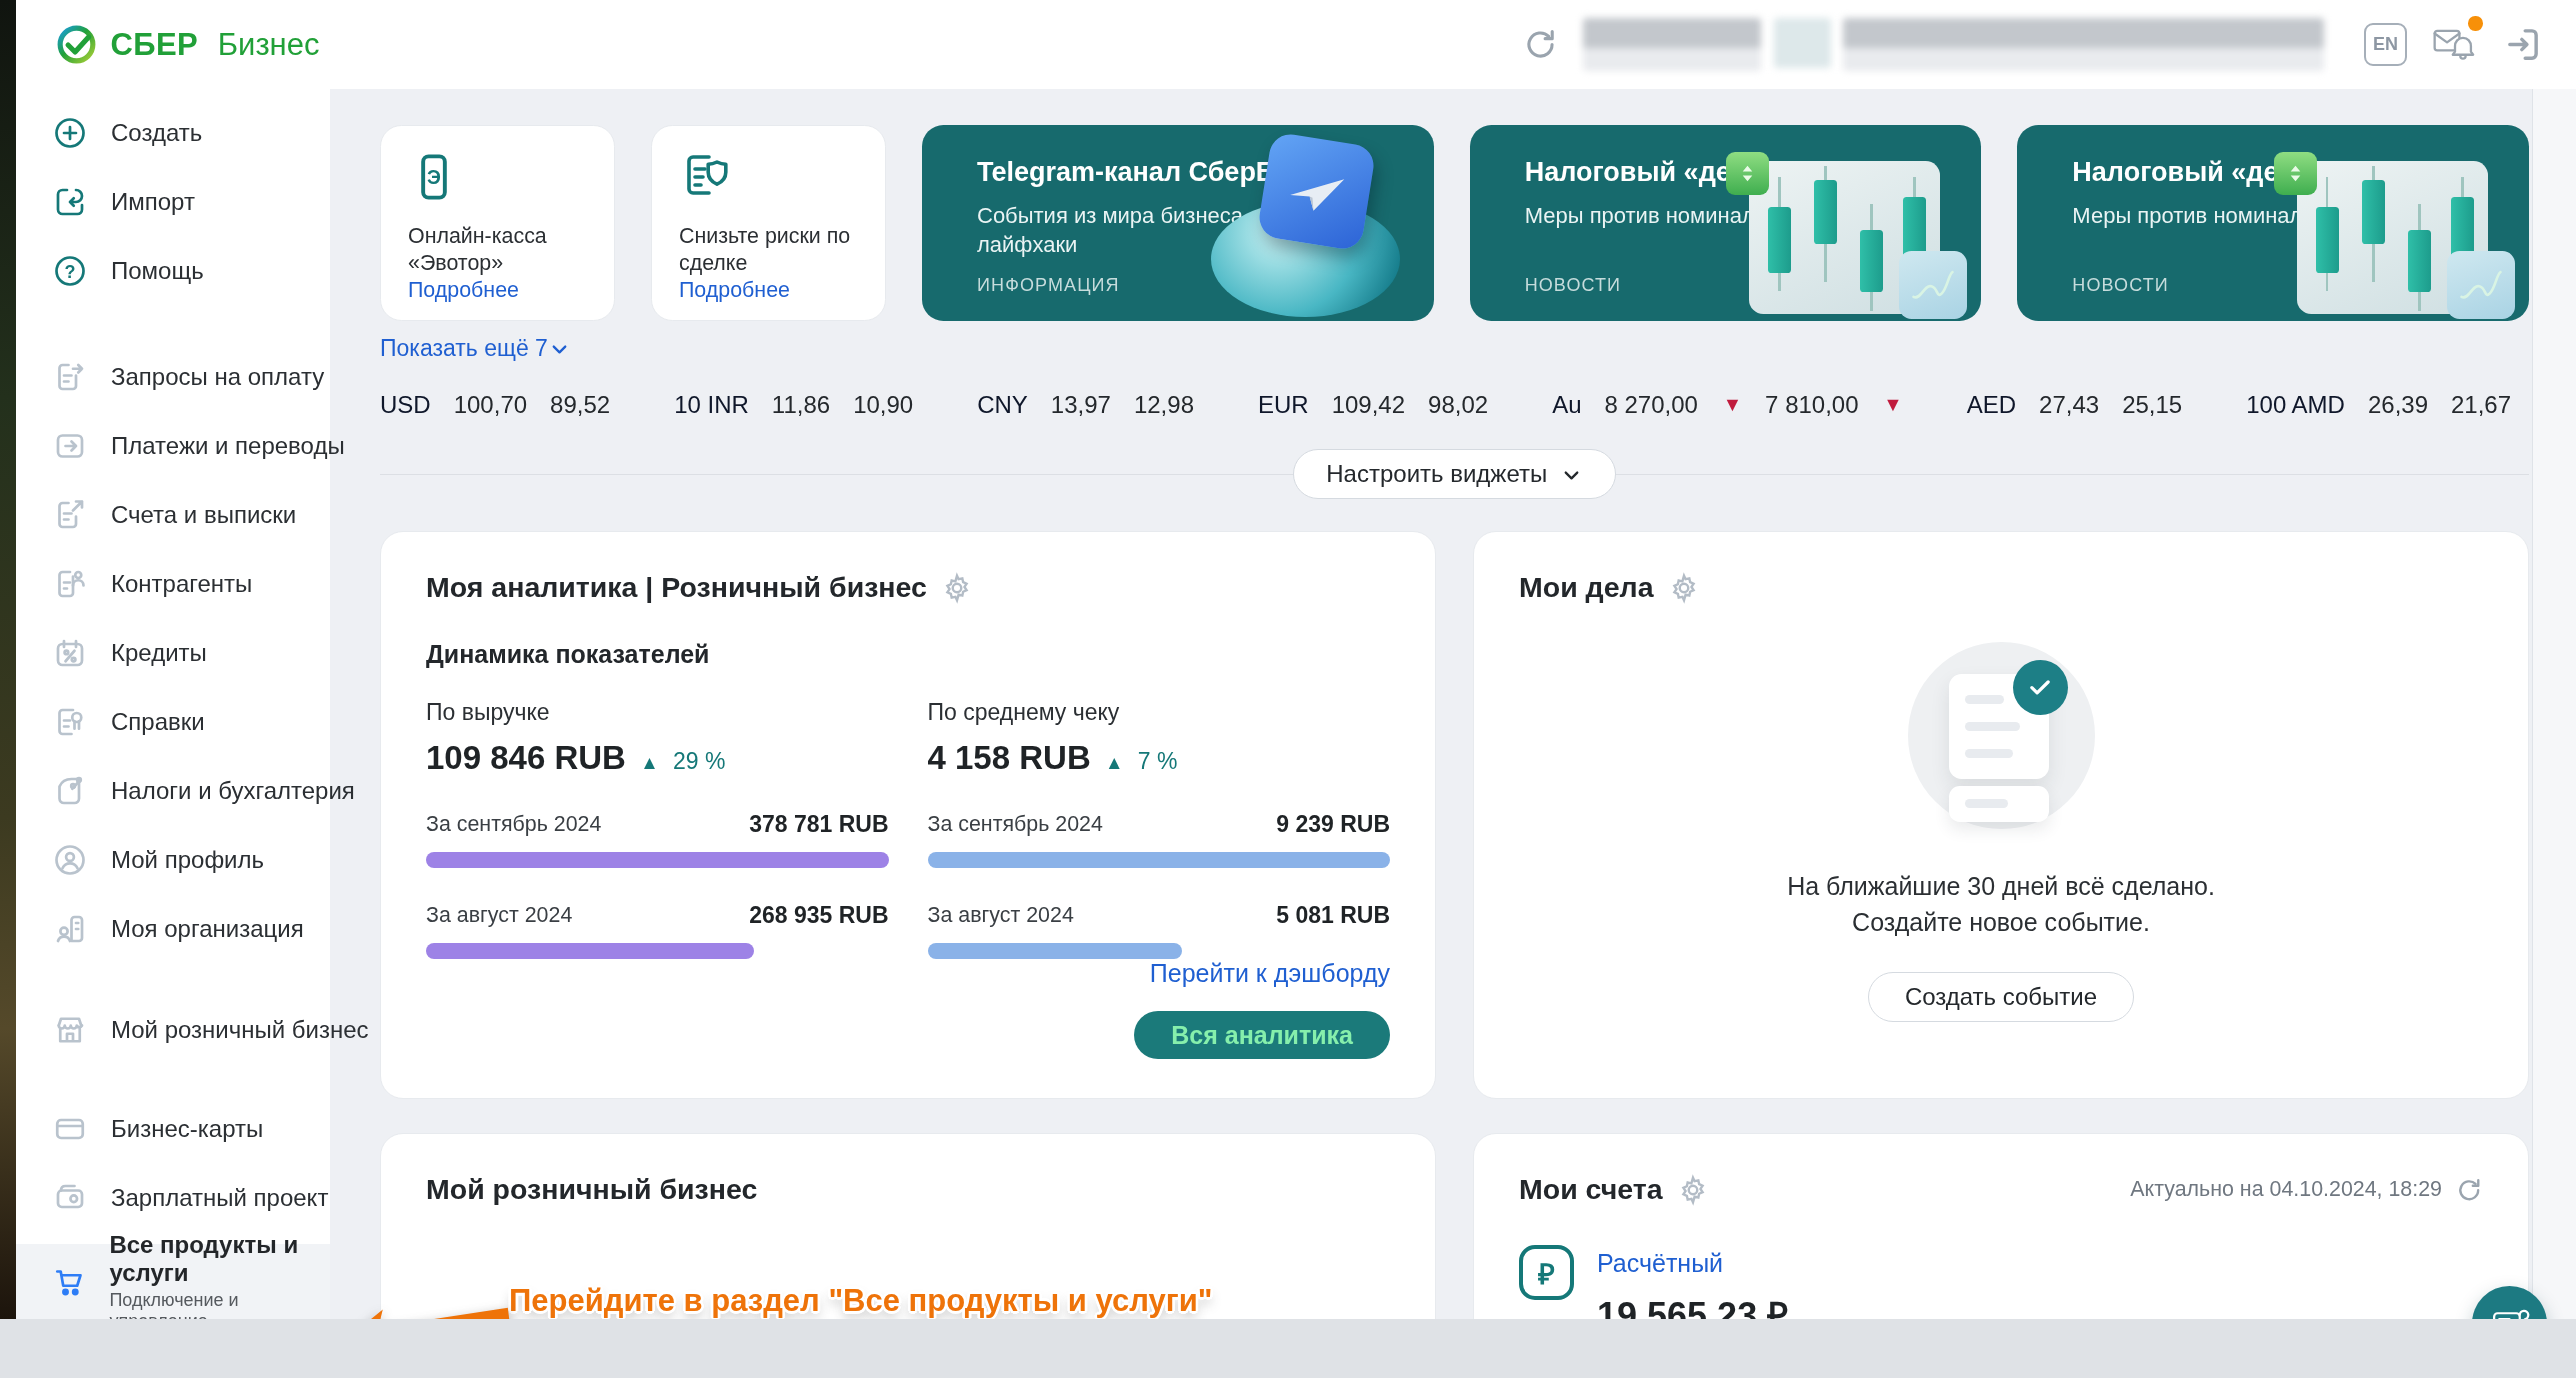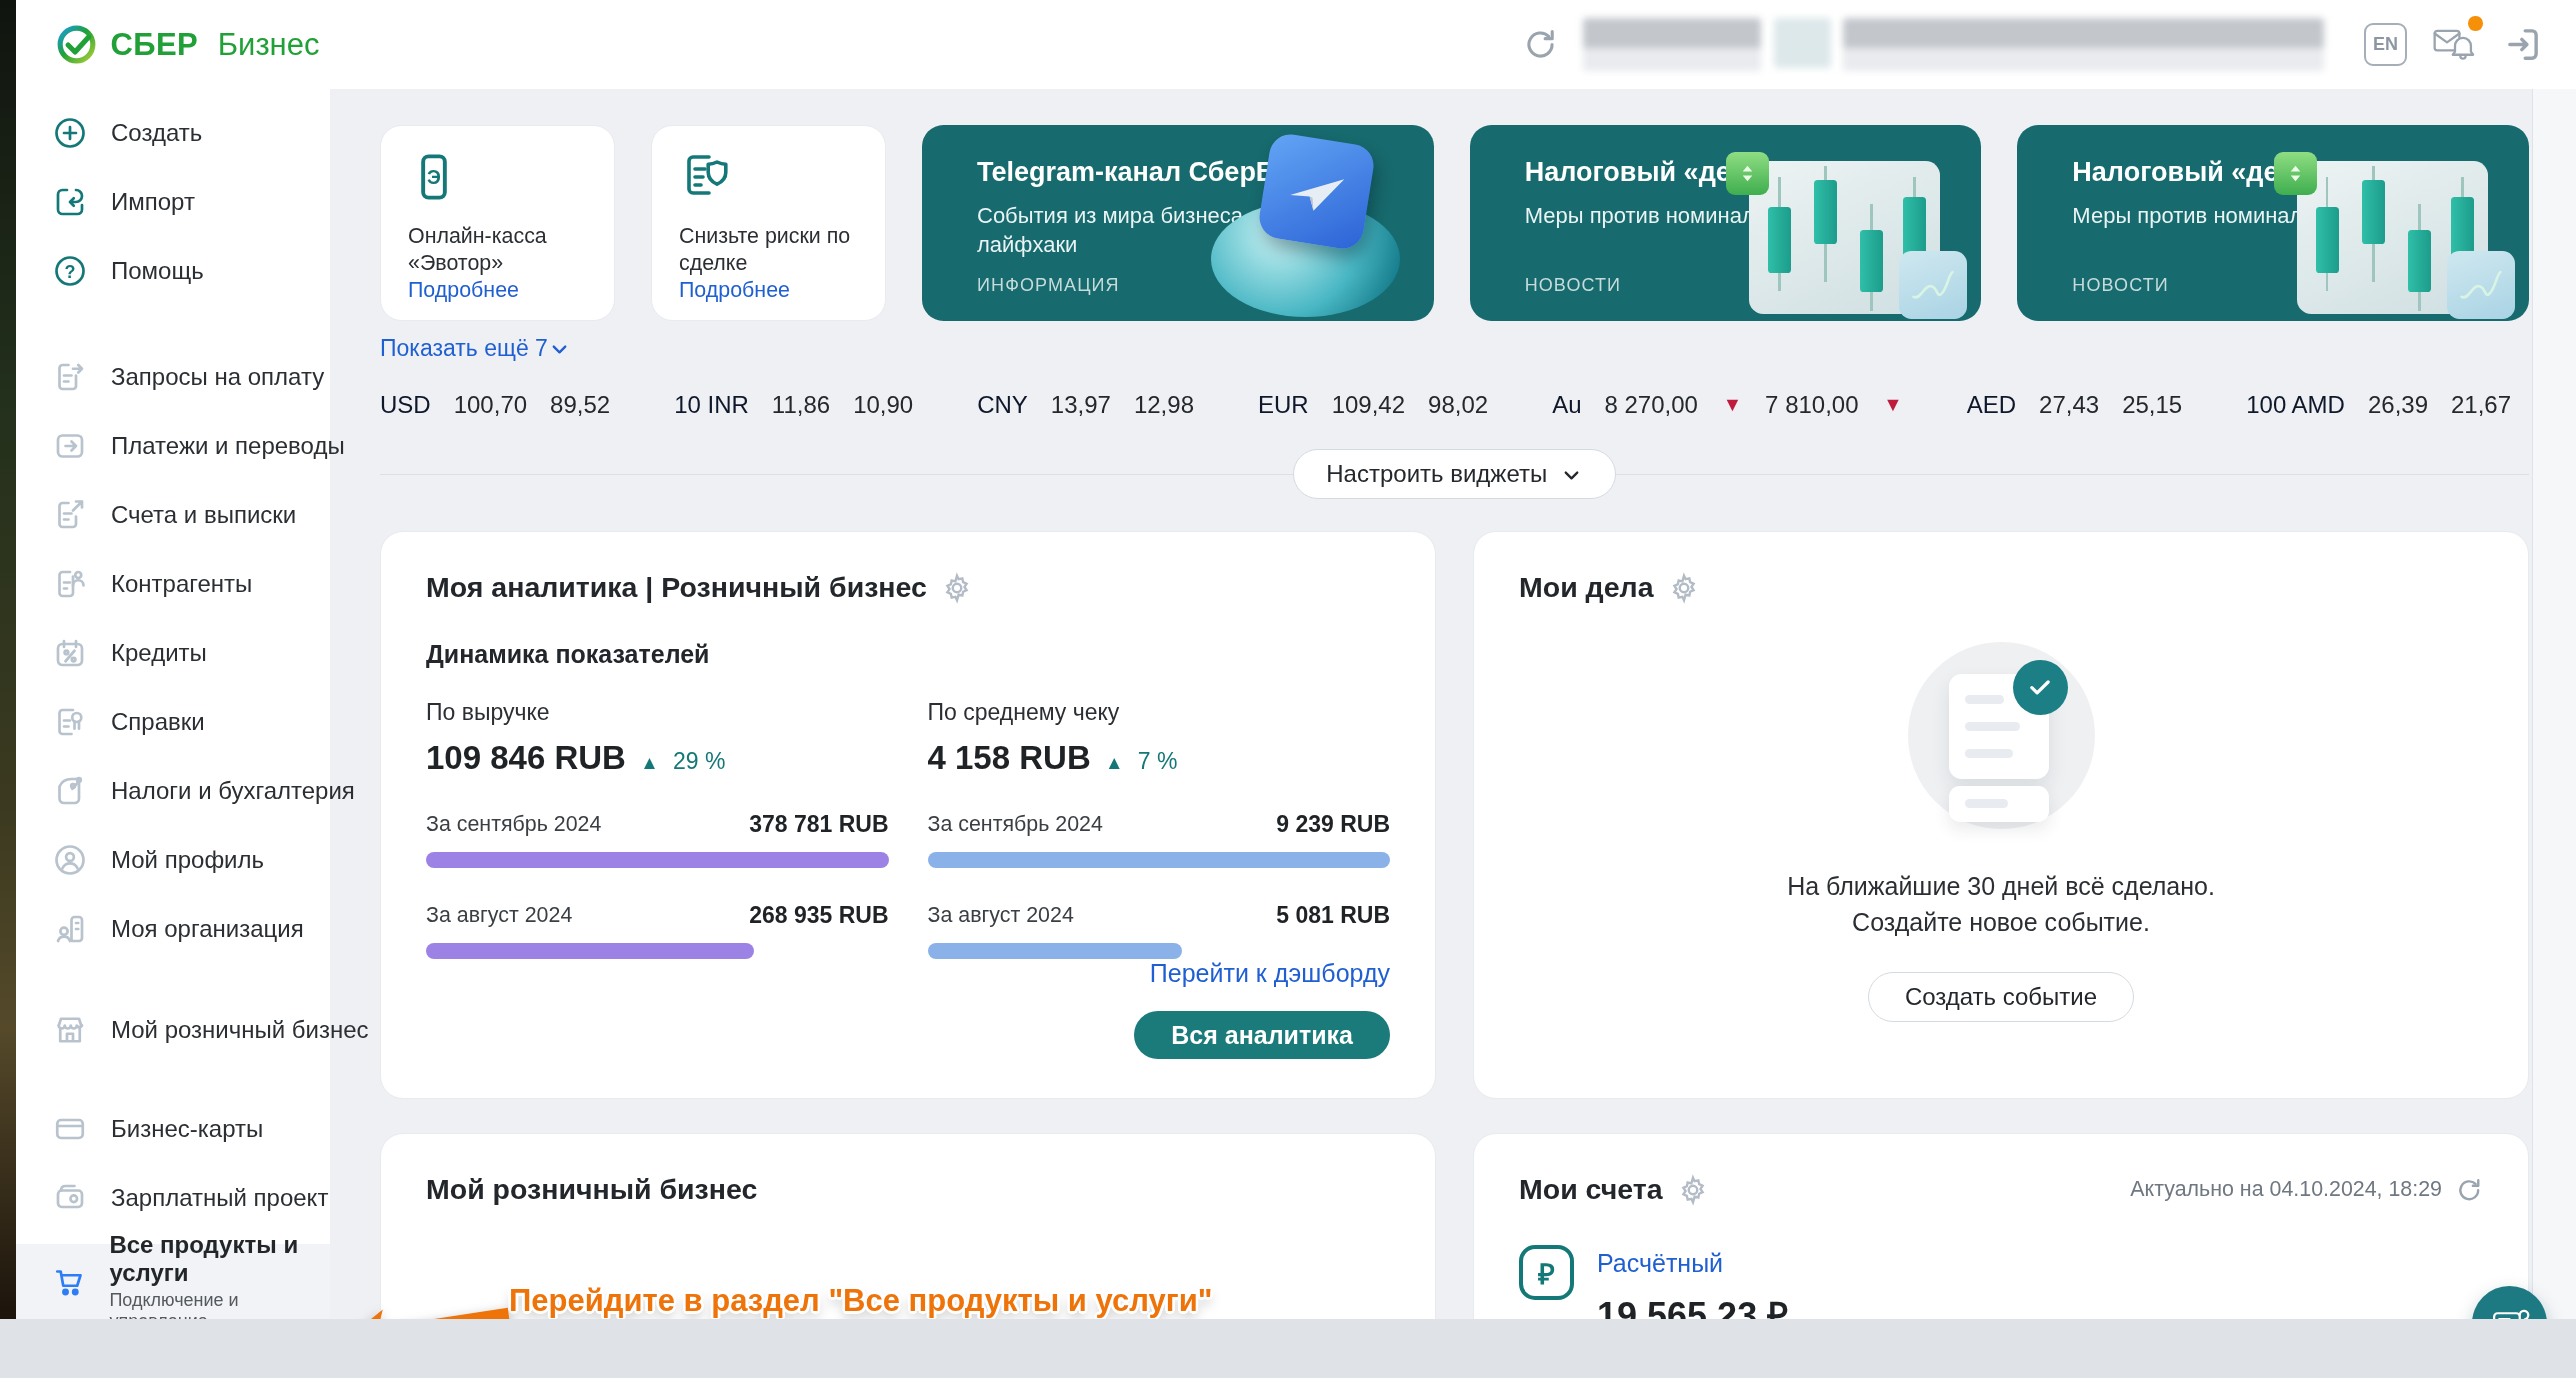--- a/index.html
+++ b/index.html
@@ -122,21 +122,21 @@
   .a-tri{font-size:18.7px;color:#157878}
   .bar-row{display:flex;justify-content:space-between;align-items:center;margin-top:34px}
   .bar-period{font-size:21.4px;color:#3a3f44}
   .bar-value{font-size:23px;font-weight:700;color:#1f2326}
   .bar{height:16px;border-radius:8px;background:transparent;margin-top:14.3px}
   .fill{height:100%;border-radius:8px}
   .fill.purple{background:#9d82e6}
   .fill.blue{background:#8ab2e8}
   .a-link{margin-left:auto;margin-top:auto;font-size:25px;color:#1f5fd1;cursor:pointer;text-decoration:none}
   .btn-teal{margin-left:auto;margin-top:23px;height:50px;padding:0 37px;border:none;border-radius:25px;
-            background:#1b7a7a;color:#ffffff;font-size:25px;font-weight:700;cursor:pointer;font-family:inherit}
+            background:#1b7a7a;color:#86efac;font-size:25px;font-weight:700;cursor:pointer;font-family:inherit}
 
   
   .todo-center{flex:1;display:flex;flex-direction:column;align-items:center;justify-content:center}
   .todo-art{position:relative;width:187px;height:187px;margin-bottom:39px}
   .todo-circle{position:absolute;inset:0;border-radius:50%;background:#eef0f2}
   .todo-doc{position:absolute;left:41px;top:32px;width:100px;height:105px;background:#fff;border-radius:12.5px;
             box-shadow:0 9px 19.6px rgba(40,50,60,.10)}
   .todo-doc2{position:absolute;left:41px;top:144px;width:100px;height:36px;background:#fff;border-radius:10.7px;
             box-shadow:0 7.1px 16px rgba(40,50,60,.10)}
   .t-line{position:absolute;height:9px;border-radius:4.5px;background:#e8ebef}

